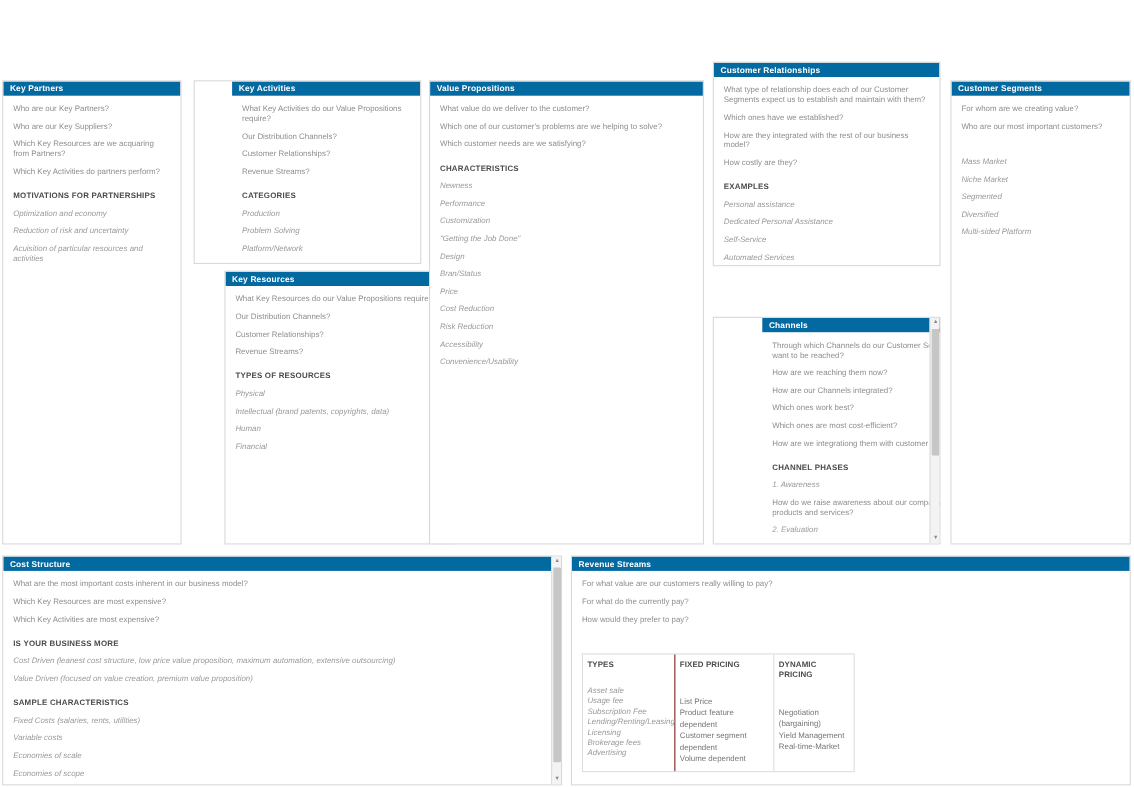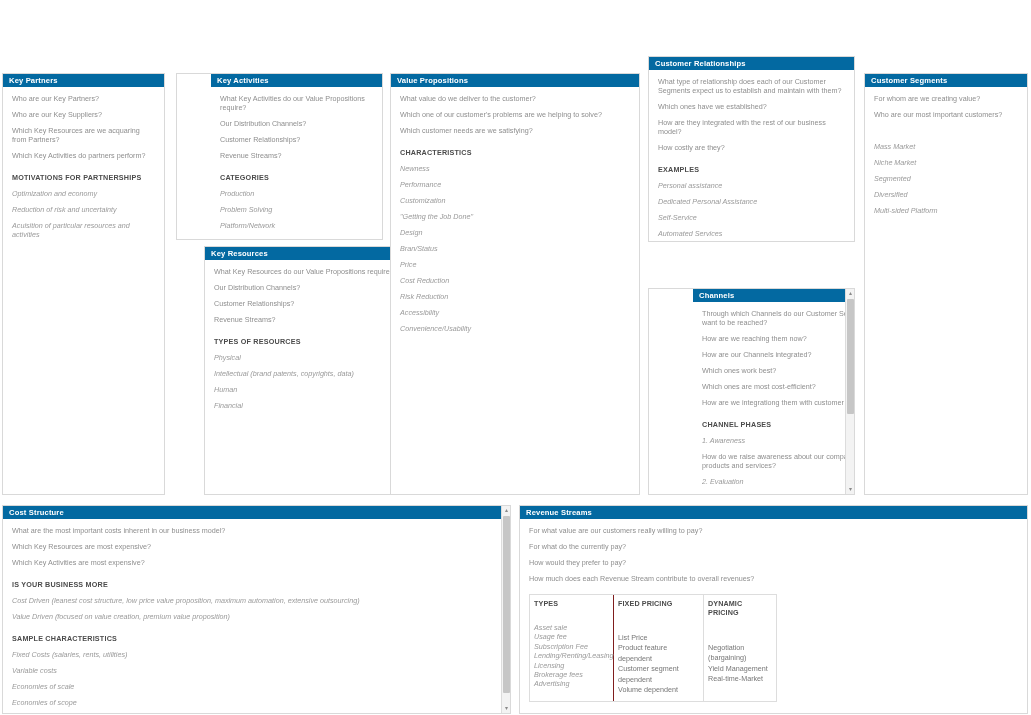--- a/index.html
+++ b/index.html
@@ -264,21 +264,20 @@
       <div class="dn">▾</div>
     </div>
   </div>
 
   <div class="panel" style="left:519px; top:505px; width:509px; height:209px;">
     <div class="panel-head">Revenue Streams</div>
     <div class="panel-body">
       <p class="q">For what value are our customers really willing to pay?</p>
       <p class="q">For what do the currently pay?</p>
       <p class="q">How would they prefer to pay?</p>
-      <p class="q">How much does each Revenue Stream contribute to overall revenues?</p>
     </div>
 
     <div class="rtable">
       <div class="rt-row">
         <div class="rt-c1 rt-head">TYPES</div>
         <div class="rt-c2 rt-head">FIXED PRICING</div>
         <div class="rt-c3 rt-head">DYNAMIC PRICING</div>
       </div>
       <div class="rt-row">
         <div class="rt-c1 rt-cell">

